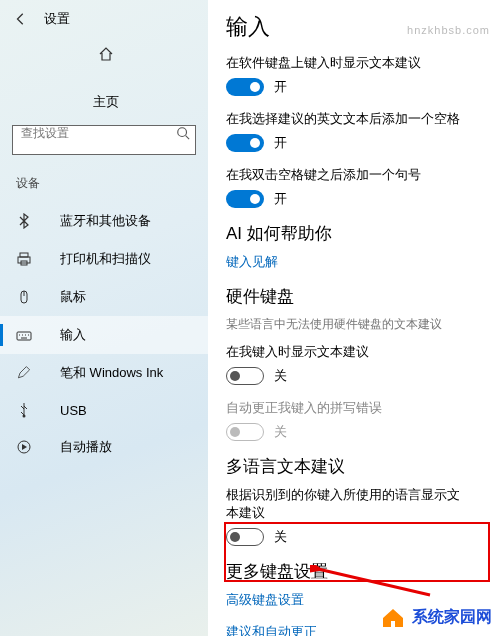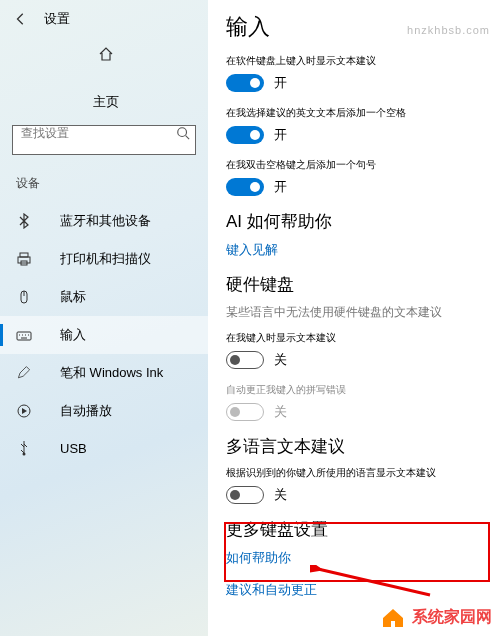--- a/index.html
+++ b/index.html
@@ -94,21 +94,21 @@
     scrollbar-width: thin;
   }
   .main::-webkit-scrollbar { width: 4px; }
   .main::-webkit-scrollbar-thumb { background: #bbb; }
   h1.page-title {
     font-size: 22px;
     font-weight: 400;
     margin: 0 0 12px 0;
   }
   .opt-label {
-    font-size: 10px;
+    font-size: 13px;
     color: #000;
     margin: 6px 0 6px 0;
   }
   .opt-label.dim { color: #888; }
   .toggle-row {
     display: flex;
     align-items: center;
     gap: 10px;
     margin-bottom: 14px;
   }
@@ -181,21 +181,21 @@
     gap: 6px;
     pointer-events: none;
   }
   .brand-logo {
     width: 26px; height: 26px;
     display: flex;
   }
   .brand-text {
     font-size: 16px;
     font-weight: 600;
-    color: #ef4444;
+    color: #1d4ed8;
   }
 </style>
 </head>
 <body>
 
 <div class="app">
 
   <div class="sidebar">
     <div class="topbar">
       <span class="icon-btn">
@@ -271,34 +271,34 @@
           <span class="ic">
             <svg width="16" height="16" viewBox="0 0 16 16">
               <path d="M2 14 L4 8 L12 0 L16 4 L8 12 Z" stroke="#333" fill="none" transform="scale(0.8) translate(1,2)"></path>
             </svg>
           </span>
           <span>笔和 Windows Ink</span>
         </div>
         <div class="nav-item">
           <span class="ic">
             <svg width="16" height="16" viewBox="0 0 16 16">
+              <path d="M8 1 V13 M8 13 L5 10 M8 4 L11 7 M8 7 L5 4" stroke="#333" fill="none"></path>
+              <circle cx="8" cy="14" r="1.5" fill="#333"></circle>
+            </svg>
+          </span>
+          <span>USB</span>
+        </div>
+        <div class="nav-item">
+          <span class="ic">
+            <svg width="16" height="16" viewBox="0 0 16 16">
               <circle cx="8" cy="8" r="6" stroke="#333" fill="none"></circle>
               <polygon points="6,5 6,11 11,8" fill="#333"></polygon>
             </svg>
           </span>
           <span>自动播放</span>
-        </div>
-        <div class="nav-item">
-          <span class="ic">
-            <svg width="16" height="16" viewBox="0 0 16 16">
-              <path d="M8 1 V13 M8 13 L5 10 M8 4 L11 7 M8 7 L5 4" stroke="#333" fill="none"></path>
-              <circle cx="8" cy="14" r="1.5" fill="#333"></circle>
-            </svg>
-          </span>
-          <span>USB</span>
         </div>
       </div>
   </div>
 
   <div class="main">
     <h1 class="page-title">输入</h1>
 
     <div id="opts">
         <div>
           <div class="opt-label">在软件键盘上键入时显示文本建议</div>
@@ -354,21 +354,21 @@
     <h2 class="section-h">多语言文本建议</h2>
     <div class="opt-label">根据识别到的你键入所使用的语言显示文本建议</div>
     <div class="toggle-row">
       <div class="toggle off">
           <div class="knob"></div>
         </div>
       <span class="toggle-state">关</span>
     </div>
 
     <h2 class="section-h">更多键盘设置</h2>
-    <a class="link">如何帮助你</a>
+    <a class="link">高级键盘设置</a>
     <a class="link">建议和自动更正</a>
 
   </div>
 </div>
 
 <div class="red-box"></div>
 <svg class="red-arrow" width="130" height="40">
   <defs>
     <marker id="ah" markerWidth="10" markerHeight="8" refX="2" refY="4" orient="auto">
       <polygon points="10 0, 0 4, 10 8" fill="#e60000"></polygon>

